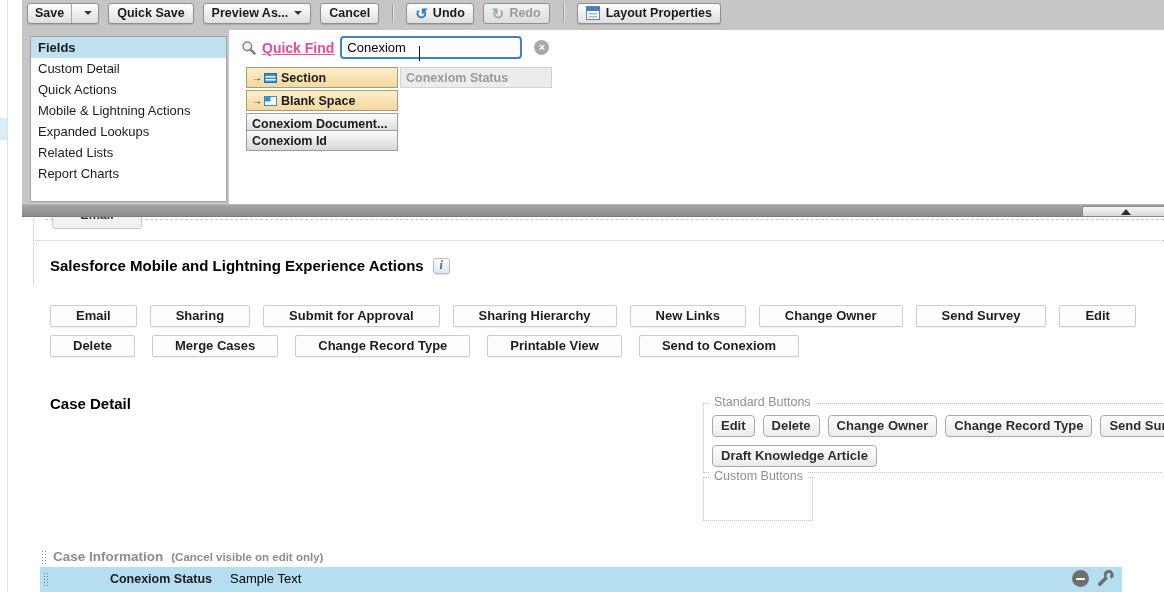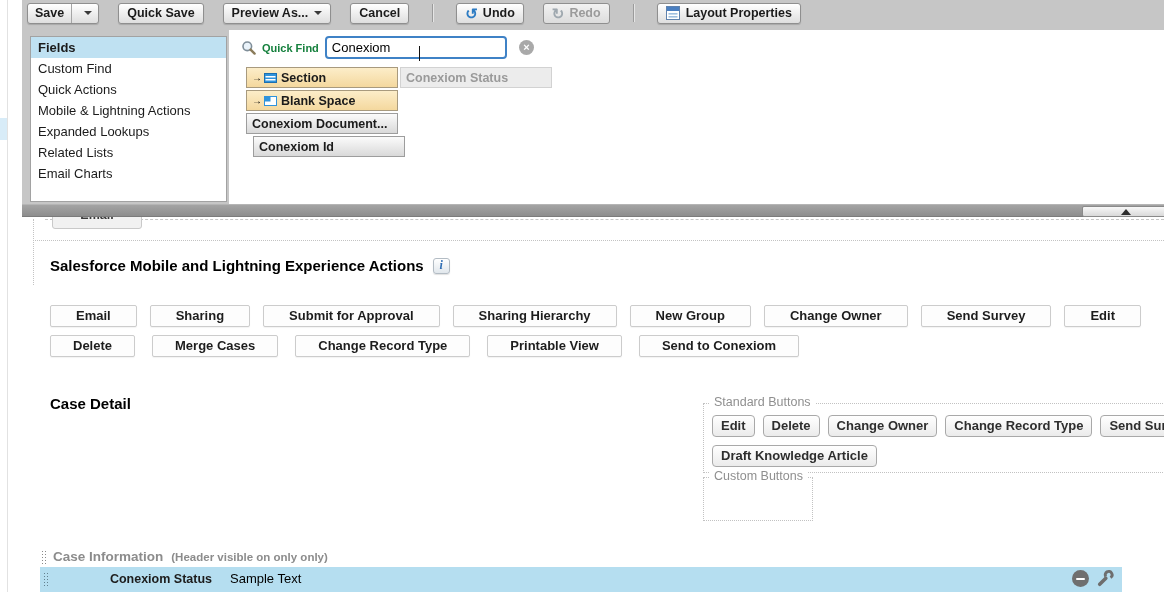--- a/index.html
+++ b/index.html
@@ -7,21 +7,21 @@
   body { font-family:"Liberation Sans", sans-serif; background:#fff; }
   #screen { position:relative; width:1164px; height:592px; overflow:hidden; background:#fff; }
 
   
   .left-strip { position:absolute; left:0; top:0; width:22px; height:592px; background:#fff; }
   .left-strip .vline { position:absolute; left:7px; top:0; width:1px; height:592px; background:#e2e2e2; }
   .left-strip .bluepatch { position:absolute; left:0; top:118px; width:7px; height:22px; background:#d8ecf8; }
 
   
   .panel { position:absolute; left:22px; top:0; width:1142px; height:217px; background:#c6c6c6; z-index:5; }
-  .toolbar { position:absolute; left:5px; top:2px; height:22px; display:flex; align-items:center; gap:19px; }
+  .toolbar { position:absolute; left:5px; top:2px; height:22px; display:flex; align-items:center; gap:9px; }
   .tb-btn { display:flex; align-items:center; height:21px; border:1px solid #8f8f8f; border-radius:3px;
             background:linear-gradient(#ffffff,#dedede); font-size:12.5px; font-weight:bold; color:#1b1b1b;
             padding:0 8px; white-space:nowrap; box-shadow:0 1px 1px rgba(0,0,0,.15); cursor:pointer; }
   .tb-btn.split { padding:0; }
   .tb-btn.split .main { padding:0 7px; }
   .tb-btn.split .arrow-part { padding:0 6px; border-left:1px solid #a5a5a5; height:100%; display:flex; align-items:center; }
   .caret-down { width:0; height:0; border-left:4px solid transparent; border-right:4px solid transparent; border-top:4px solid #3a3a3a; }
   .tb-btn .caret-down { margin-left:6px; }
   .tb-btn.disabled { color:#9b9b9b; background:linear-gradient(#f2f2f2,#dcdcdc); box-shadow:none; }
   .tb-sep { width:1px; height:18px; background:#9b9b9b; box-shadow:1px 0 0 rgba(255,255,255,.55); margin:0 4px; }
@@ -31,21 +31,21 @@
 
   
   .cat-box { position:absolute; left:8px; top:36px; width:197px; height:166px; background:#fff;
              border:1px solid #a2a2a2; overflow:hidden; }
   .cat-item { height:21px; line-height:21px; padding-left:7px; font-size:13px; color:#1b1b1b; cursor:pointer; white-space:nowrap; }
   .cat-item.selected { background:#bfe1f2; font-weight:bold; }
 
   
   .items-panel { position:absolute; left:207px; top:30px; width:935px; height:174px; background:#fff; }
   .qf-row { position:absolute; left:12px; top:6px; display:flex; align-items:center; }
-  .qf-label { font-size:11px; font-weight:bold; color:#15803d; margin:0 6px 0 5px; }
+  .qf-label { font-size:14px; font-weight:bold; color:#ec4899; margin:0 6px 0 5px;text-decoration:underline; }
   .qf-input { position:relative; width:182px; height:23px; border:2px solid #3f82c6; border-radius:4px;
               font-family:"Liberation Sans",sans-serif; font-size:13px; padding:0 5px; color:#000; outline:none; }
   .qf-caret { position:absolute; left:178px; top:10px; width:1px; height:15px; background:#111; z-index:6; }
   .qf-clear { width:15px; height:15px; border-radius:50%; background:#a9a9a9; color:#fff; font-size:11px; font-weight:bold;
               display:flex; align-items:center; justify-content:center; margin-left:12px; cursor:pointer; line-height:1; }
 
   .pal-item { position:absolute; width:152px; height:21px; display:flex; align-items:center;
               font-size:12.5px; font-weight:bold; color:#1b1b1b; padding-left:5px; white-space:nowrap;
               overflow:hidden; cursor:move; }
   .pal-special { background:linear-gradient(#fcedc9,#f4d89e); border:1px solid #a89a7e; }
@@ -133,21 +133,21 @@
   <div class="section-title mobile-title">
     <span>Salesforce Mobile and Lightning Experience Actions</span>
     <span class="info-icon">i</span>
   </div>
 
   <div class="action-row action-row1">
     <div class="action-btn">Email</div>
     <div class="action-btn">Sharing</div>
     <div class="action-btn">Submit for Approval</div>
     <div class="action-btn">Sharing Hierarchy</div>
-    <div class="action-btn">New Group</div>
+    <div class="action-btn">New Links</div>
     <div class="action-btn">Change Owner</div>
     <div class="action-btn">Send Survey</div>
     <div class="action-btn">Edit</div>
   </div>
   <div class="action-row action-row2">
     <div class="action-btn">Delete</div>
     <div class="action-btn">Merge Cases</div>
     <div class="action-btn">Change Record Type</div>
     <div class="action-btn">Printable View</div>
     <div class="action-btn">Send to Conexiom</div>
@@ -170,21 +170,21 @@
     </div>
   </div>
 
   <div class="fieldset fieldset-cst">
     <div class="fieldset-label">Custom Buttons</div>
   </div>
 
   <div class="ci-header">
     <div class="grip"></div>
     <span class="ci-title">Case Information</span>
-    <span class="ci-sub">(Header visible on only only)</span>
+    <span class="ci-sub">(Cancel visible on edit only)</span>
   </div>
 
   <div class="field-row">
     <div class="grip"></div>
     <div class="fr-label">Conexiom Status</div>
     <div class="fr-value">Sample Text</div>
     <div class="minus-icon"></div>
     <svg class="wrench-icon" width="19" height="19" viewBox="0 0 18 18">
       <circle cx="12" cy="5.5" r="3.2" fill="none" stroke="#6e6e6e" stroke-width="2.8" stroke-dasharray="14.5 6" transform="rotate(150 12 5.5)"></circle>
       <path d="M3.5 14.5 L9.3 8.7" stroke="#6e6e6e" stroke-width="3.4" stroke-linecap="round"></path>
@@ -222,26 +222,26 @@
           <rect x="1" y="1" width="12" height="4" fill="#4a7fc1"></rect>
           <rect x="2.5" y="7" width="9" height="1.6" fill="#9fc0e0"></rect>
           <rect x="2.5" y="10" width="9" height="1.6" fill="#9fc0e0"></rect>
         </svg>
         <span>Layout Properties</span>
       </div>
     </div>
 
     <div class="cat-box">
       <div class="cat-item selected">Fields</div>
-      <div class="cat-item">Custom Find</div>
+      <div class="cat-item">Custom Detail</div>
       <div class="cat-item">Quick Actions</div>
       <div class="cat-item">Mobile &amp; Lightning Actions</div>
       <div class="cat-item">Expanded Lookups</div>
       <div class="cat-item">Related Lists</div>
-      <div class="cat-item">Email Charts</div>
+      <div class="cat-item">Report Charts</div>
     </div>
 
     <div class="items-panel">
       <div class="qf-row">
         <svg width="16" height="16" viewBox="0 0 16 16">
           <circle cx="6.3" cy="6.3" r="4.3" fill="#eaf3fa" stroke="#7f8e99" stroke-width="1.6"></circle>
           <line x1="9.6" y1="9.6" x2="13.6" y2="13.6" stroke="#8a7b5a" stroke-width="2.4" stroke-linecap="round"></line>
         </svg>
         <span class="qf-label">Quick Find</span>
         <input class="qf-input" type="text" value="Conexiom" style="">
@@ -262,21 +262,21 @@
         <span class="add-arrow">→</span>
         <svg width="13" height="10" viewBox="0 0 13 10">
           <rect x="0.5" y="0.5" width="12" height="9" fill="#ffffff" stroke="#2f93dc"></rect>
           <rect x="1" y="1" width="5.5" height="4.5" fill="#2f93dc"></rect>
         </svg>
         <span>Blank Space</span>
       </div>
       <div class="pal-item pal-field" style="left:17px; top:83px;">
         <span>Conexiom Document...</span>
       </div>
-      <div class="pal-item pal-field" style="left:17px; top:106px;margin-left:7px;">
+      <div class="pal-item pal-field" style="left:17px; top:100px;">
         <span>Conexiom Id</span>
       </div>
       <div class="pal-item pal-used" style="left:171px; top:37px;">
         <span>Conexiom Status</span>
       </div>
     </div>
 
     <div class="panel-bottom">
       <div class="collapse-btn">
         <div class="collapse-tri"></div>

